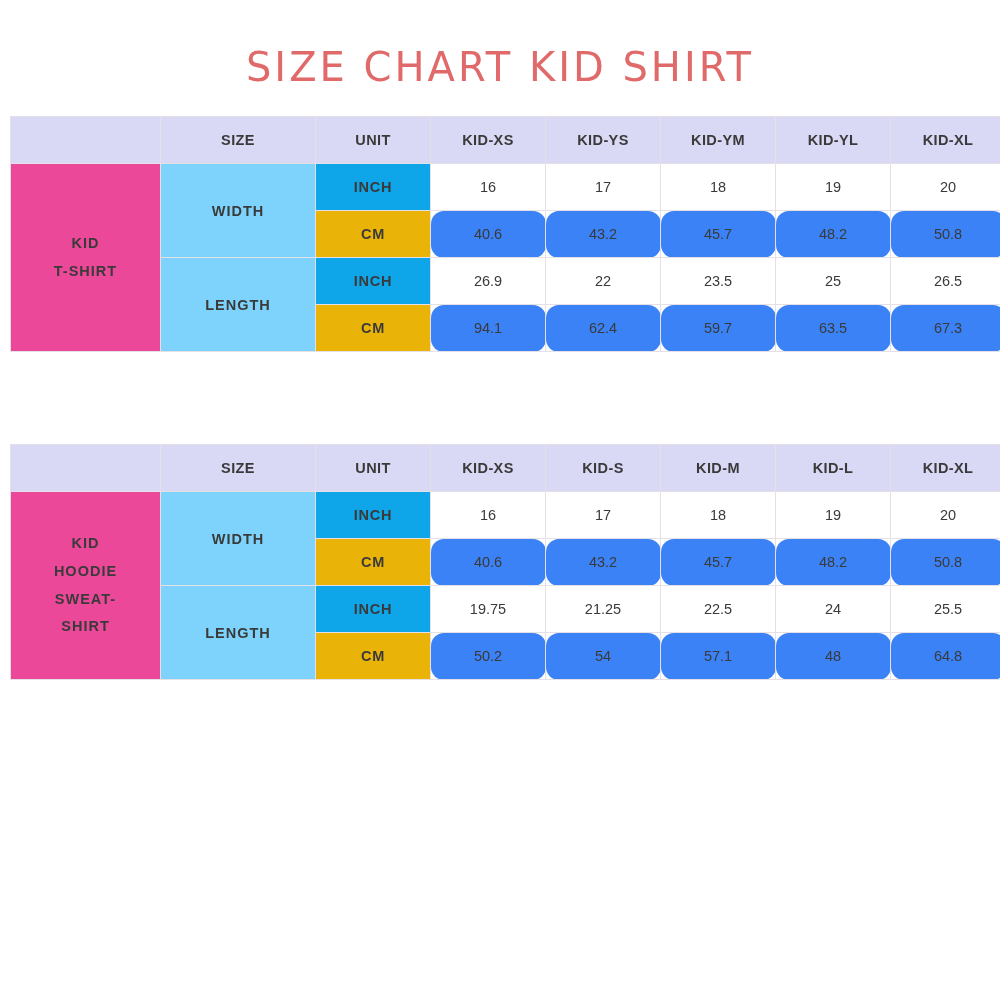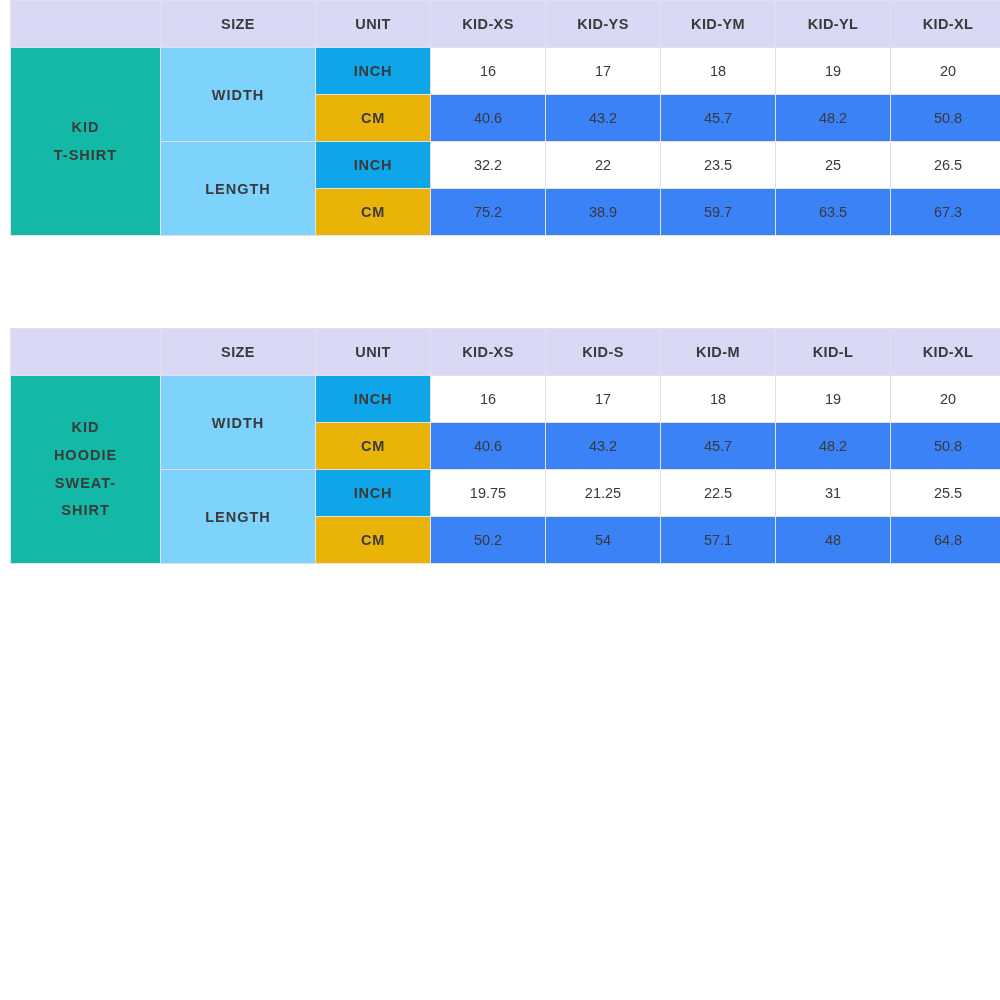--- a/index.html
+++ b/index.html
@@ -51,21 +51,21 @@
     font-weight: bold;
     font-size: 14.5px;
     letter-spacing: 0.4px;
     color: #2f2f3a;
     height: 70px;
   }
   .hdr-blank {
     background: #d9d8f5;
   }
   .cat-cell {
-    background: #14b8a6;
+    background: #ec4899;
     font-weight: bold;
     font-size: 17px;
     letter-spacing: 1px;
     line-height: 1.9;
     color: #2f2f2f;
   }
   .dim-cell {
     background: #7dd3fc;
     font-weight: bold;
     font-size: 15.5px;
@@ -76,38 +76,40 @@
     background: #0ea5e9;
     font-weight: bold;
     letter-spacing: 0.8px;
     font-size: 14px;
   }
   .unit-cell.shade {
     background: #eab308;
   }
   .val-cell {
     background: #ffffff;
+    border-radius: 13px;
   }
   .val-cell.shade {
     background: #3b82f6;
   }
   .spacer {
     height: 92px;
   }
   
   col.c-cat { width: 150px; }
   col.c-dim { width: 155px; }
   col.c-unit { width: 115px; }
   col.c-val { width: 115px; }
 </style>
 </head>
 <body>
 
 <div class="page">
 
+  <div class="title">SIZE CHART KID SHIRT</div>
 
   <table class="size-table">
     <colgroup>
       <col class="c-cat">
         <col class="c-dim">
         <col class="c-unit">
       <col class="c-val">
         <col class="c-val">
         <col class="c-val">
         <col class="c-val">
@@ -144,31 +146,31 @@
         <td class="val-cell shade">40.6</td>
         <td class="val-cell shade">43.2</td>
         <td class="val-cell shade">45.7</td>
         <td class="val-cell shade">48.2</td>
         <td class="val-cell shade">50.8</td>
       </tr>
 
       <tr>
         <td class="dim-cell" rowspan="2">LENGTH</td>
         <td class="unit-cell">INCH</td>
-        <td class="val-cell">32.2</td>
+        <td class="val-cell">26.9</td>
         <td class="val-cell">22</td>
         <td class="val-cell">23.5</td>
         <td class="val-cell">25</td>
         <td class="val-cell">26.5</td>
       </tr>
 
       <tr>
         <td class="unit-cell shade">CM</td>
-        <td class="val-cell shade">75.2</td>
-        <td class="val-cell shade">38.9</td>
+        <td class="val-cell shade">94.1</td>
+        <td class="val-cell shade">62.4</td>
         <td class="val-cell shade">59.7</td>
         <td class="val-cell shade">63.5</td>
         <td class="val-cell shade">67.3</td>
       </tr>
     </tbody>
   </table>
 
   <div class="spacer"></div>
 
   <table class="size-table">
@@ -218,21 +220,21 @@
         <td class="val-cell shade">48.2</td>
         <td class="val-cell shade">50.8</td>
       </tr>
 
       <tr>
         <td class="dim-cell" rowspan="2">LENGTH</td>
         <td class="unit-cell">INCH</td>
         <td class="val-cell">19.75</td>
         <td class="val-cell">21.25</td>
         <td class="val-cell">22.5</td>
-        <td class="val-cell">31</td>
+        <td class="val-cell">24</td>
         <td class="val-cell">25.5</td>
       </tr>
 
       <tr>
         <td class="unit-cell shade">CM</td>
         <td class="val-cell shade">50.2</td>
         <td class="val-cell shade">54</td>
         <td class="val-cell shade">57.1</td>
         <td class="val-cell shade">48</td>
         <td class="val-cell shade">64.8</td>

